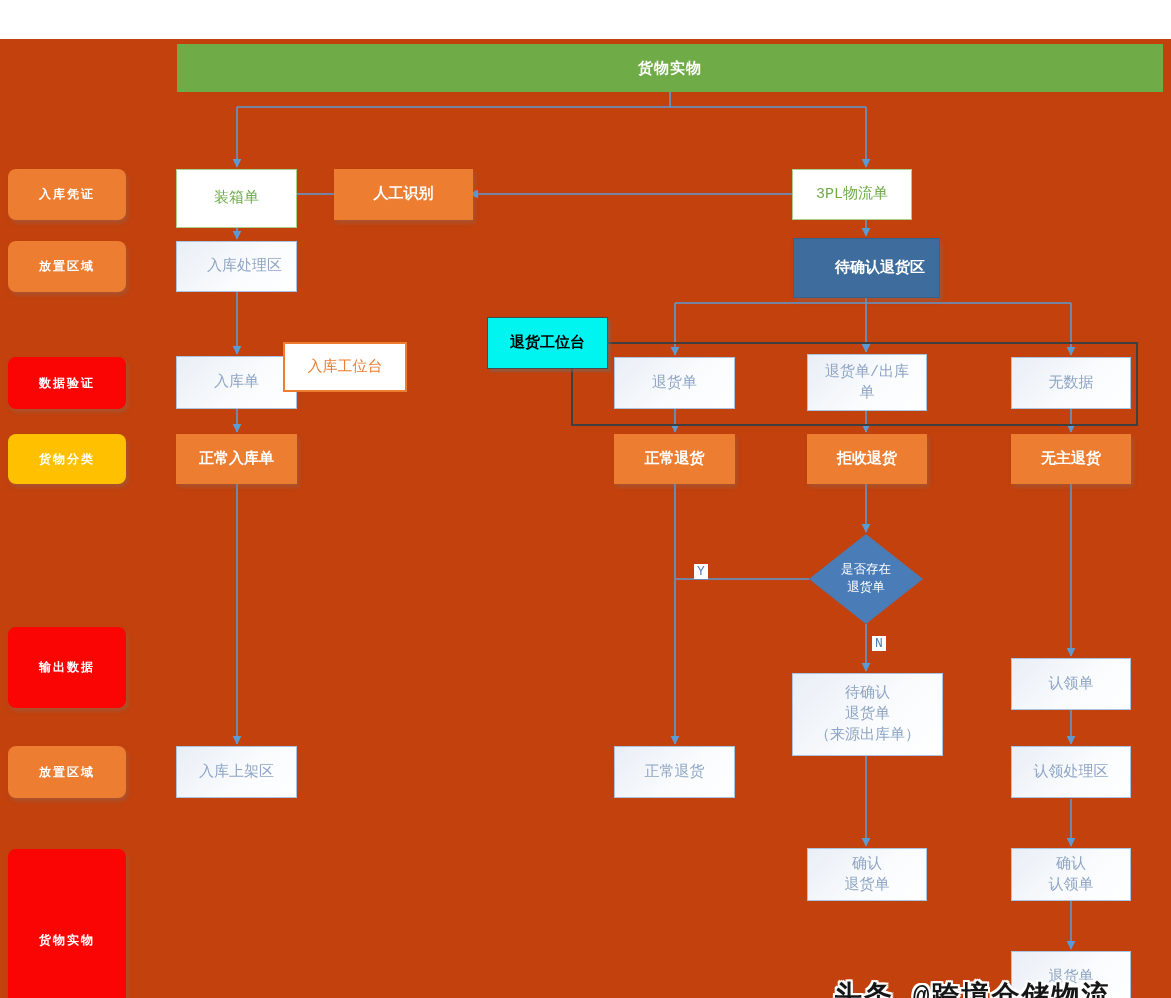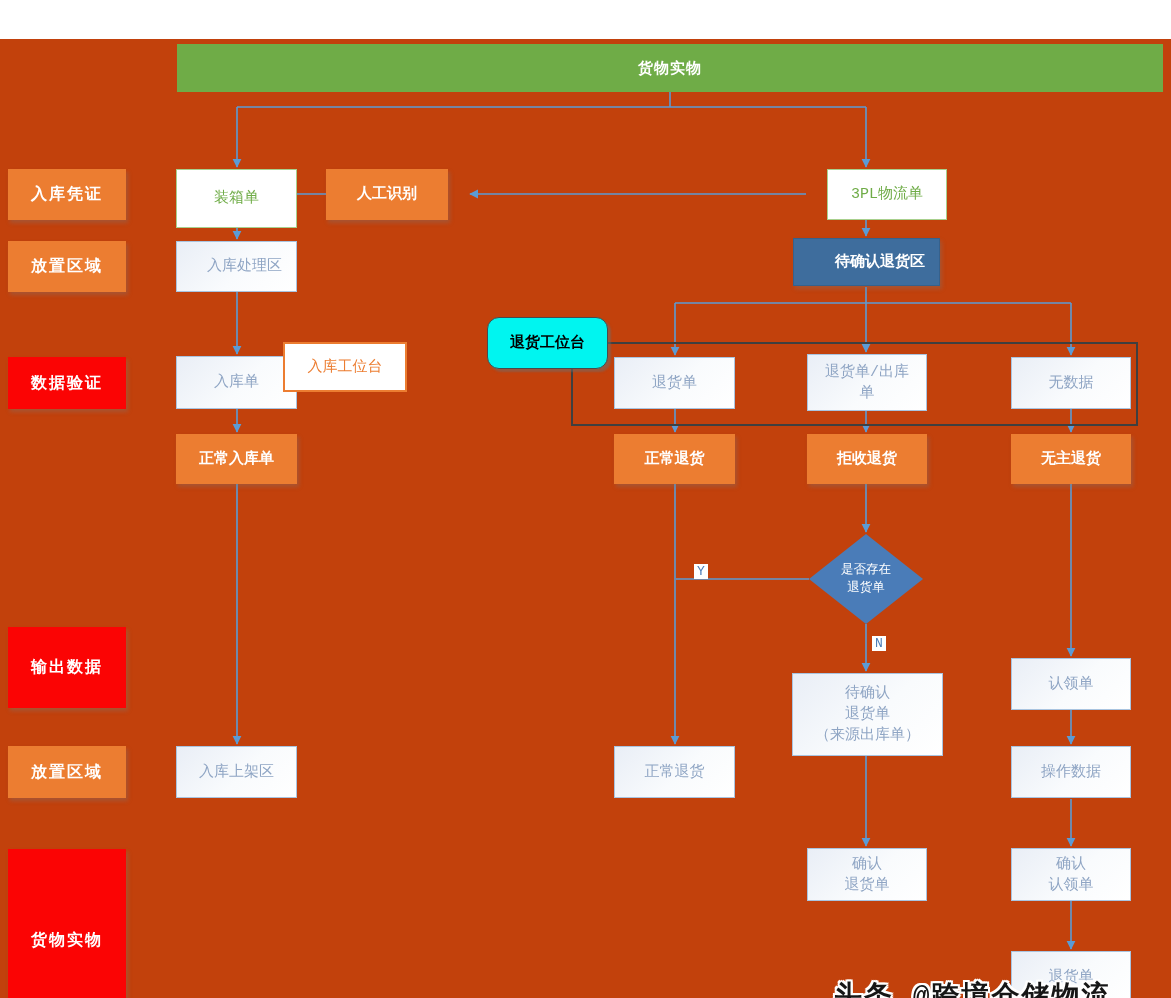--- a/index.html
+++ b/index.html
@@ -22,22 +22,23 @@
     box-shadow:2px 3px 4px rgba(120,120,120,.35);}
   .ws-orange{background:#fff;border:2px solid #EC7D31;color:#EC7D31;z-index:5;}
   .cyan{background:#00F5F0;border:1px solid #4a4a4a;color:#000;font-weight:700;z-index:6;
     box-shadow:3px 3px 2px rgba(110,110,110,.5);}
   .banner{
     position:absolute;z-index:2;display:flex;align-items:center;justify-content:center;
     background:#6FAC47;color:#fff;font-size:15px;font-weight:600;letter-spacing:1px;
   }
   .side{
     position:absolute;z-index:2;display:flex;align-items:center;justify-content:center;
-    color:#fff;font-size:16px;font-weight:600;letter-spacing:2px;
+    color:#fff;font-size:12px;font-weight:600;letter-spacing:2px;
     box-shadow:2px 3px 4px rgba(120,120,120,.35);
+    border-radius:8px;
   }
   .side.orange{background:#EC7D31;}
   .side.red{background:#FB0404;}
   .side.gold{background:#FFC000;}
   .group-box{position:absolute;z-index:1;border:2px solid #3F3F3F;box-sizing:border-box;background:transparent;}
   .diamond{
     position:absolute;z-index:3;display:flex;align-items:center;justify-content:center;
     background:#4A7CB8;color:#fff;font-size:12.5px;line-height:1.45;text-align:center;white-space:pre-line;
     clip-path:polygon(50% 0,100% 50%,50% 100%,0 50%);
   }
@@ -92,33 +93,34 @@
     <line class="wire" x1="1071" y1="671" x2="1071" y2="705" marker-end="url(#arr)"></line>
     <line class="wire" x1="1071" y1="760" x2="1071" y2="807" marker-end="url(#arr)"></line>
     <line class="wire" x1="1071" y1="862" x2="1071" y2="910" marker-end="url(#arr)"></line>
   </svg>
 
   <div class="banner" style="left:177px;top:5px;width:986px;height:48px;">货物实物</div>
 
   <div class="side orange" style="left:8px;top:130px;width:118px;height:51px;">入库凭证</div>
   <div class="side orange" style="left:8px;top:202px;width:118px;height:51px;">放置区域</div>
   <div class="side red" style="left:8px;top:318px;width:118px;height:52px;">数据验证</div>
+  <div class="side gold" style="left:8px;top:395px;width:118px;height:50px;">货物分类</div>
   <div class="side red" style="left:8px;top:588px;width:118px;height:81px;">输出数据</div>
   <div class="side orange" style="left:8px;top:707px;width:118px;height:52px;">放置区域</div>
   <div class="side red" style="left:8px;top:810px;width:118px;height:182px;">货物实物</div>
 
   <div class="node green" style="left:176px;top:130px;width:121px;height:59px;">装箱单</div>
-  <div class="node orange-fill" style="left:326px;top:130px;width:122px;height:51px;">人工识别</div>
-  <div class="node green" style="left:827px;top:130px;width:120px;height:51px;">3PL物流单</div>
+  <div class="node orange-fill" style="left:334px;top:130px;width:139px;height:51px;">人工识别</div>
+  <div class="node green" style="left:792px;top:130px;width:120px;height:51px;">3PL物流单</div>
 
   <div class="node" style="left:176px;top:202px;width:121px;height:51px;padding-left:16px;">入库处理区</div>
-  <div class="node dark" style="left:793px;top:199px;width:147px;height:48px;padding-left:27px;">待确认退货区</div>
+  <div class="node dark" style="left:793px;top:199px;width:147px;height:60px;padding-left:27px;">待确认退货区</div>
 
   <div class="group-box" style="left:571px;top:303px;width:567px;height:84px;"></div>
-  <div class="node cyan" style="left:487px;top:278px;width:121px;height:52px;border-radius:12px;">退货工位台</div>
+  <div class="node cyan" style="left:487px;top:278px;width:121px;height:52px;">退货工位台</div>
 
   <div class="node" style="left:176px;top:317px;width:121px;height:53px;">入库单</div>
   <div class="node ws-orange" style="left:283px;top:303px;width:124px;height:50px;text-align:right;">入库工位台</div>
   <div class="node" style="left:614px;top:318px;width:121px;height:52px;">退货单</div>
   <div class="node" style="left:807px;top:315px;width:120px;height:57px;">退货单/出库
 单</div>
   <div class="node" style="left:1011px;top:318px;width:120px;height:52px;">无数据</div>
 
   <div class="node orange-fill" style="left:176px;top:395px;width:121px;height:50px;">正常入库单</div>
   <div class="node orange-fill" style="left:614px;top:395px;width:121px;height:50px;">正常退货</div>
@@ -130,21 +132,21 @@
   <span class="branch-label" style="left:694px;top:525px;">Y</span>
   <span class="branch-label" style="left:872px;top:597px;">N</span>
 
   <div class="node" style="left:792px;top:634px;width:151px;height:83px;">待确认
 退货单
 （来源出库单）</div>
   <div class="node" style="left:1011px;top:619px;width:120px;height:52px;">认领单</div>
 
   <div class="node" style="left:176px;top:707px;width:121px;height:52px;">入库上架区</div>
   <div class="node" style="left:614px;top:707px;width:121px;height:52px;">正常退货</div>
-  <div class="node" style="left:1011px;top:707px;width:120px;height:52px;">操作数据</div>
+  <div class="node" style="left:1011px;top:707px;width:120px;height:52px;">认领处理区</div>
 
   <div class="node" style="left:807px;top:809px;width:120px;height:53px;">确认
 退货单</div>
   <div class="node" style="left:1011px;top:809px;width:120px;height:53px;">确认
 认领单</div>
   <div class="node" style="left:1011px;top:912px;width:120px;height:53px;">退货单</div>
 
   <div class="watermark" style="left:834px;top:938px;">头条 @跨境仓储物流</div>
 
 </div>

